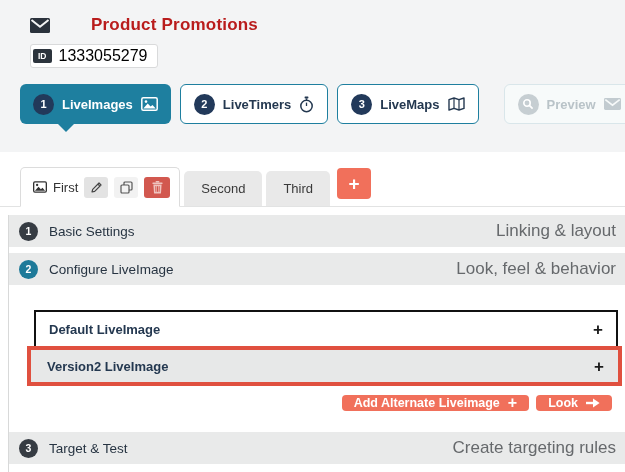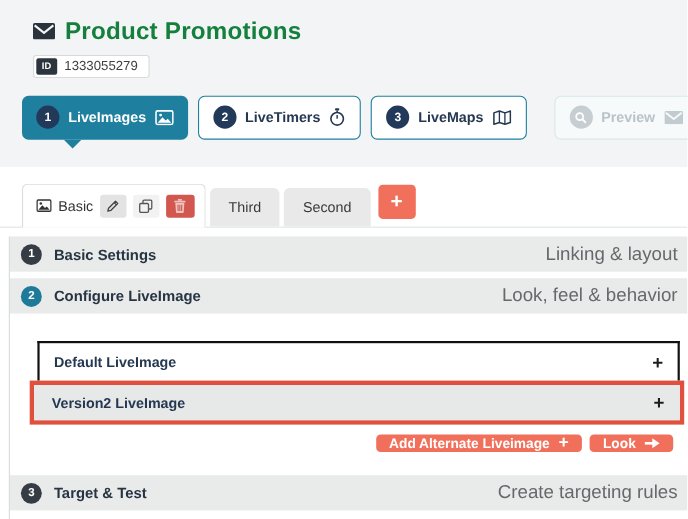--- a/index.html
+++ b/index.html
@@ -3,24 +3,24 @@
 <meta charset="utf-8">
 <style>
   * { margin:0; padding:0; box-sizing:border-box; }
   html,body { width:625px; height:472px; }
   body { font-family:"Liberation Sans", sans-serif; background:#fff; overflow:hidden; }
   #app { width:625px; height:472px; position:relative; background:#fff; }
 
   
   .topbar { background:#f3f4f5; height:152px; padding:15px 0 0 30px; }
   .title-row { display:flex; align-items:center; gap:9px; }
-  .page-title { font-size:22px; font-weight:700; color:#15803d; letter-spacing:.2px; }
+  .page-title { font-size:17px; font-weight:700; color:#b91c1c; letter-spacing:.2px;margin-left:32px; }
   .id-row { margin-top:9px; display:inline-flex; align-items:center; background:#fff; border:1px solid #d9dadb; border-radius:3px; padding:2px;justify-content:space-between; }
   .id-tag { background:#2c343d; color:#fff; font-size:8.5px; font-weight:700; border-radius:2px; padding:3px 5px; line-height:1; }
-  .id-val { font-size:12px; color:#404040; padding:0 8px 0 7px; }
+  .id-val { font-size:16px; color:#000000; padding:0 8px 0 7px; }
 
   
   .steps { display:flex; gap:9px; margin-top:16px; margin-left:-10px; }
   .step { height:40px; border-radius:6px; display:flex; align-items:center; gap:8px; padding:0 13px; font-size:13px; font-weight:700; white-space:nowrap; flex:0 0 auto; }
   .step-num { width:21px; height:21px; border-radius:50%; display:flex; align-items:center; justify-content:center; font-size:11px; font-weight:700; color:#fff; background:#22395a; flex:0 0 auto; }
   .step--active { background:#1e7f9f; color:#fff; position:relative; }
   .step--active::after { content:""; position:absolute; left:38px; bottom:-8px; width:0; height:0; border-left:8px solid transparent; border-right:8px solid transparent; border-top:8px solid #1e7f9f; }
   .step--idle { background:#fff; border:1px solid #1e7f9f; color:#243850; }
   .step--disabled { background:#f7fafa; border:1px solid #d9e6ea; color:#b9c3c8;margin-left:16px; }
   .badge-circle { width:21px; height:21px; border-radius:50%; background:#c6ced2; display:flex; align-items:center; justify-content:center; flex:0 0 auto; }
@@ -37,21 +37,21 @@
   .tab-add { width:34px; height:31px; border-radius:4px; background:#f1705b; color:#fff; font-size:19px; font-weight:700; display:flex; align-items:center; justify-content:center; margin-left:7px; margin-bottom:7px; line-height:1; cursor:pointer; }
 
   
   .sections { border-left:1px solid #d8d9d9; margin-left:8px; padding-bottom:8px; }
   .secbar { height:32px; background:#e9eaea; display:flex; align-items:center; padding:0 9px 0 10px; }
   .secbar--1 { margin-top:8px; }
   .secbar--2 { margin-top:6px; }
   .secbar--3 { margin-top:7px; }
   .sec-num { width:19px; height:19px; border-radius:50%; color:#fff; font-size:10.5px; font-weight:700; display:flex; align-items:center; justify-content:center; background:#363c43; flex:0 0 auto; }
   .sec-num--active { background:#1e7a99; }
-  .sec-title { margin-left:11px; font-size:13.5px; font-weight:700; color:#273442; }
+  .sec-title { margin-left:11px; font-size:13.5px; font-weight:400; color:#273442; }
   .sec-hint { margin-left:auto; font-size:17px; color:#66696c; }
 
   
   .panel { height:140px; padding:25px 7px 0 25px; }
   .acc-row { display:flex; align-items:center; height:36px; border:2px solid #111; border-bottom:none; background:#fff; padding:0 13px; cursor:pointer; }
   .acc-label { font-size:13px; font-weight:700; color:#243850; }
   .acc-plus { margin-left:auto; font-size:17px; font-weight:700; color:#1c1c1c; line-height:1; cursor:pointer; }
   .highlight-box { border:4px solid #e0503f; margin:0 -4px 0 -7px; }
   .acc-row--grey { height:32px; border:none; background:#e7e8e8; padding:0 14px 0 16px; display:flex; align-items:center; cursor:pointer;justify-content:center; }
   .panel-actions { display:flex; justify-content:flex-end; gap:7px; margin-top:9px; padding-right:6px; }
@@ -127,21 +127,21 @@
     </div>
   </div>
 
   <div class="tabrow">
     <div class="tab-active">
       <svg width="14" height="12" viewBox="0 0 17 14">
           <rect x="0.8" y="0.8" width="15.4" height="12.4" rx="1.5" fill="none" stroke="#333" stroke-width="1.6"></rect>
           <circle cx="5" cy="4.6" r="1.4" fill="#333"></circle>
           <path d="M2.3 11.6 L6.7 6.6 L9.6 9.6 L11.5 7.9 L14.7 11.6 Z" fill="#333"></path>
         </svg>
-      <span class="tab-label">Basic</span>
+      <span class="tab-label">First</span>
       <span class="mini-btn mini-btn--edit">
           <svg width="13" height="13" viewBox="0 0 13 13">
             <path d="M2 11 L4.7 10.3 L11 4 L9 2 L2.7 8.3 Z" fill="none" stroke="#444" stroke-width="1.2" stroke-linejoin="round"></path>
             <line x1="7.8" y1="3.2" x2="9.8" y2="5.2" stroke="#444" stroke-width="1.1"></line>
           </svg>
         </span>
       <span class="mini-btn mini-btn--copy">
           <svg width="13" height="13" viewBox="0 0 13 13">
             <rect x="4" y="1" width="8" height="8" rx="1" fill="#f2f2f2" stroke="#555" stroke-width="1.2"></rect>
             <rect x="1" y="4" width="8" height="8" rx="1" fill="#f2f2f2" stroke="#555" stroke-width="1.2"></rect>
@@ -152,24 +152,24 @@
             <rect x="3.6" y="0" width="3.8" height="1.5" rx="0.7" fill="#efc4bf"></rect>
             <rect x="0.3" y="1.4" width="10.4" height="1.6" rx="0.8" fill="#efc4bf"></rect>
             <path d="M1.4 3.6 H9.6 L9 12 Q9 12.6 8.3 12.6 H2.7 Q2 12.6 2 12 Z" fill="#efc4bf"></path>
             <line x1="3.8" y1="5.2" x2="3.9" y2="10.8" stroke="#d2584f" stroke-width="1"></line>
             <line x1="5.5" y1="5.2" x2="5.5" y2="10.8" stroke="#d2584f" stroke-width="1"></line>
             <line x1="7.2" y1="5.2" x2="7.1" y2="10.8" stroke="#d2584f" stroke-width="1"></line>
           </svg>
         </span>
     </div>
     <div class="tab">
+        <span>Second</span>
+      </div>
+    <div class="tab">
         <span>Third</span>
-      </div>
-    <div class="tab">
-        <span>Second</span>
       </div>
     <div class="tab-add">
         <span>+</span>
       </div>
   </div>
 
   <div class="sections">
 
     <div class="secbar secbar--1">
       <span class="sec-num">1</span>

